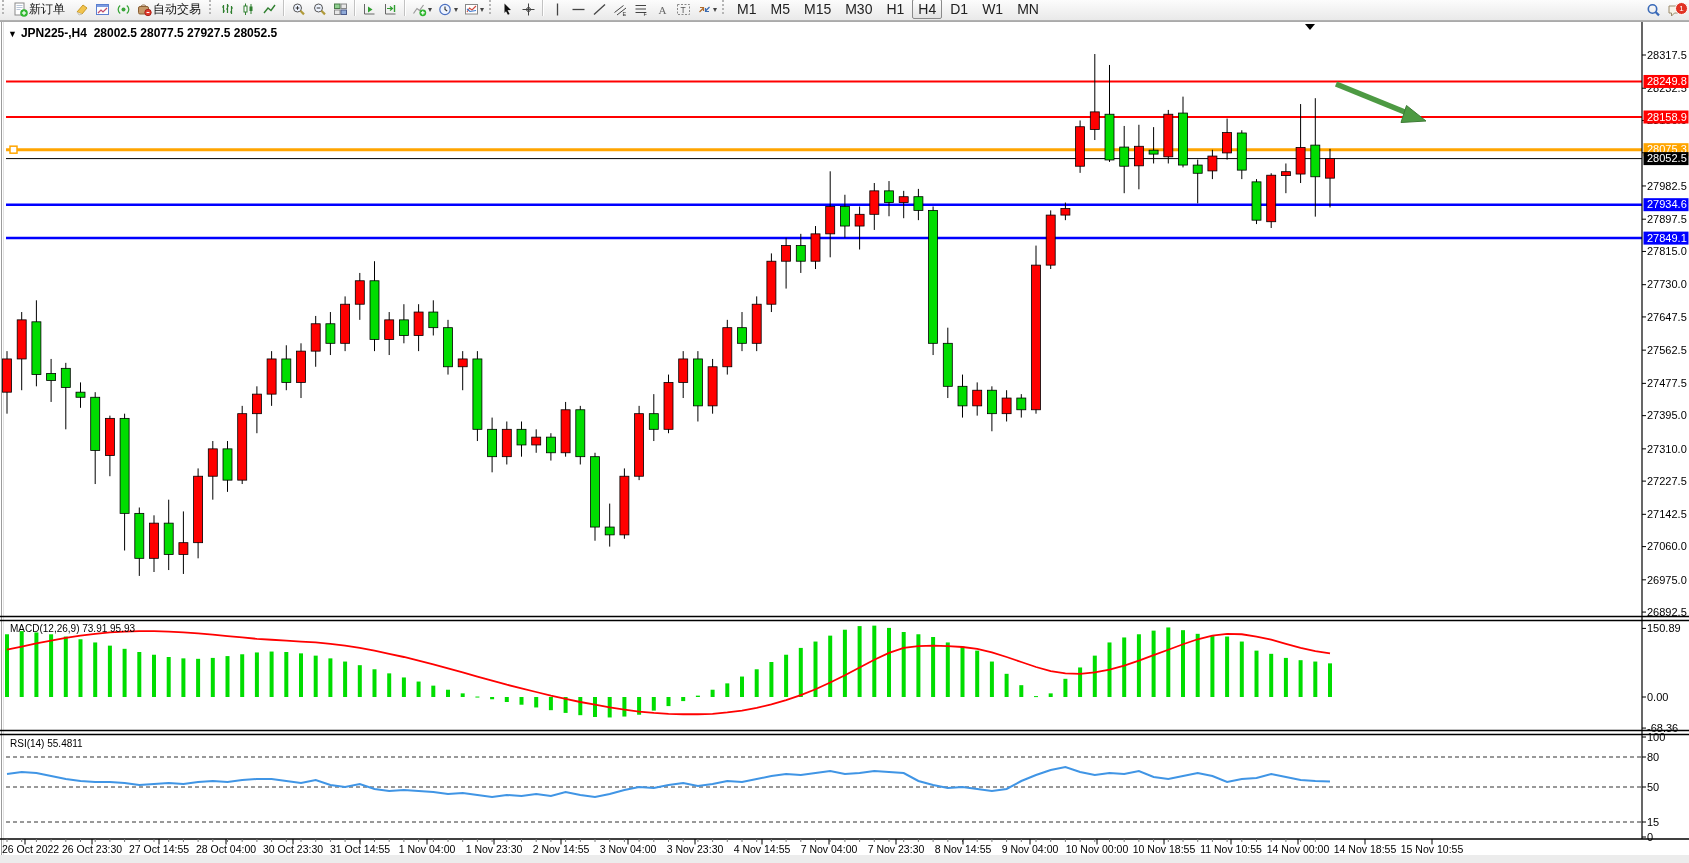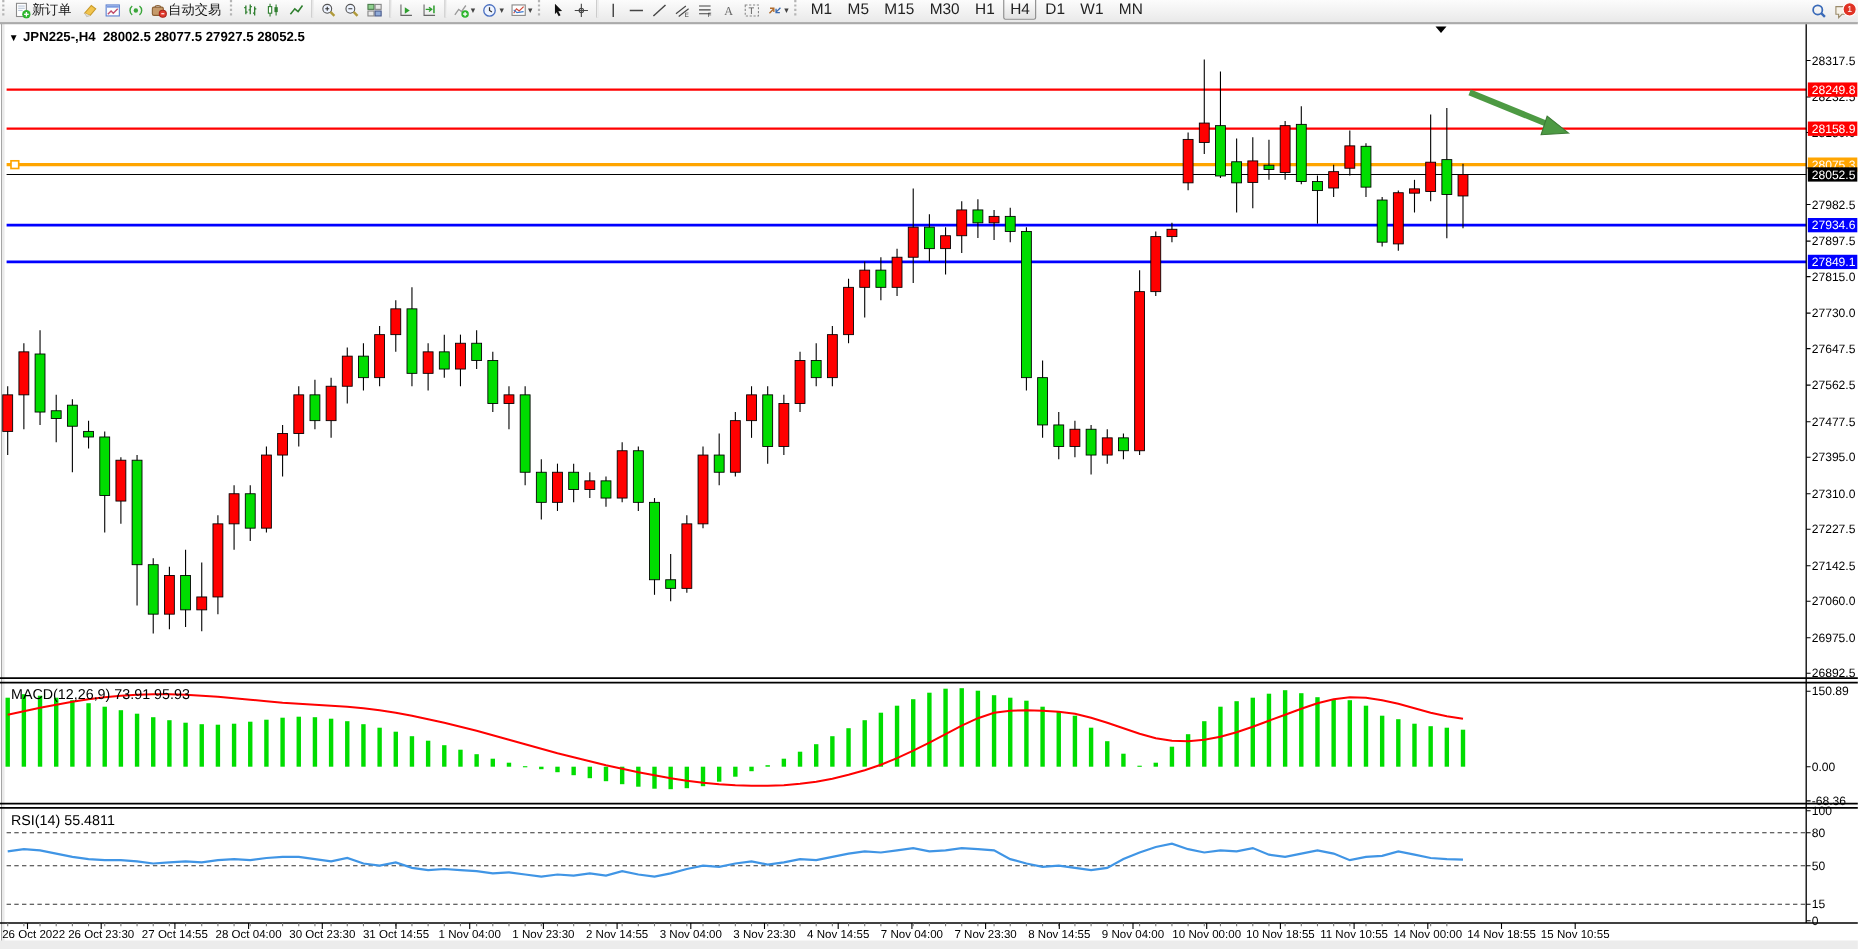--- a/index.html
+++ b/index.html
@@ -12,21 +12,21 @@
   .tbtn svg{display:block;}
   .tlabel{font-size:12px;color:#111;margin:0 3px 0 1px;}
   .caret{font-size:8px;color:#444;margin-left:1px;}
   .grip{width:4px;height:14px;margin:0 2px;border-left:2px dotted #b5b5b5;}
   .sep{width:1px;height:16px;background:#c2c2c2;border-right:1px solid #fff;margin:0 3px;}
   .tf{font-size:14px;color:#222;padding:1px 5px;margin:0 1px;border:1px solid transparent;}
   .tf.active{background:linear-gradient(#ffffff,#e2e2e2);border:1px solid #8a8a8a;border-radius:2px;margin-top:40px;}
   #right-icons{position:absolute;right:4px;top:0px;display:flex;align-items:center;height:20px;}
   #chart-title{position:absolute;left:8px;top:26px;font-size:12px;color:#000;z-index:3;font-weight:bold;}
   #chart-title .tri{font-size:9px;margin-right:4px;}
-  #macd-label,#rsi-label{position:absolute;left:10px;font-size:13px;color:#000;z-index:3;}
+  #macd-label,#rsi-label{position:absolute;left:10px;font-size:10px;color:#000;z-index:3;}
   #macd-label{top:623px;}
   #rsi-label{top:738px;text-align:right;}
   #chart-svg{position:absolute;left:0;top:0;z-index:1;}
   .badge{position:absolute;top:1px;right:-4px;background:#e03325;color:#fff;border-radius:50%;
        width:11px;height:11px;font-size:8px;display:flex;align-items:center;justify-content:center;border:1px solid #fff;}
 </style>
 </head>
 <body>
 
 <div id="toolbar">

